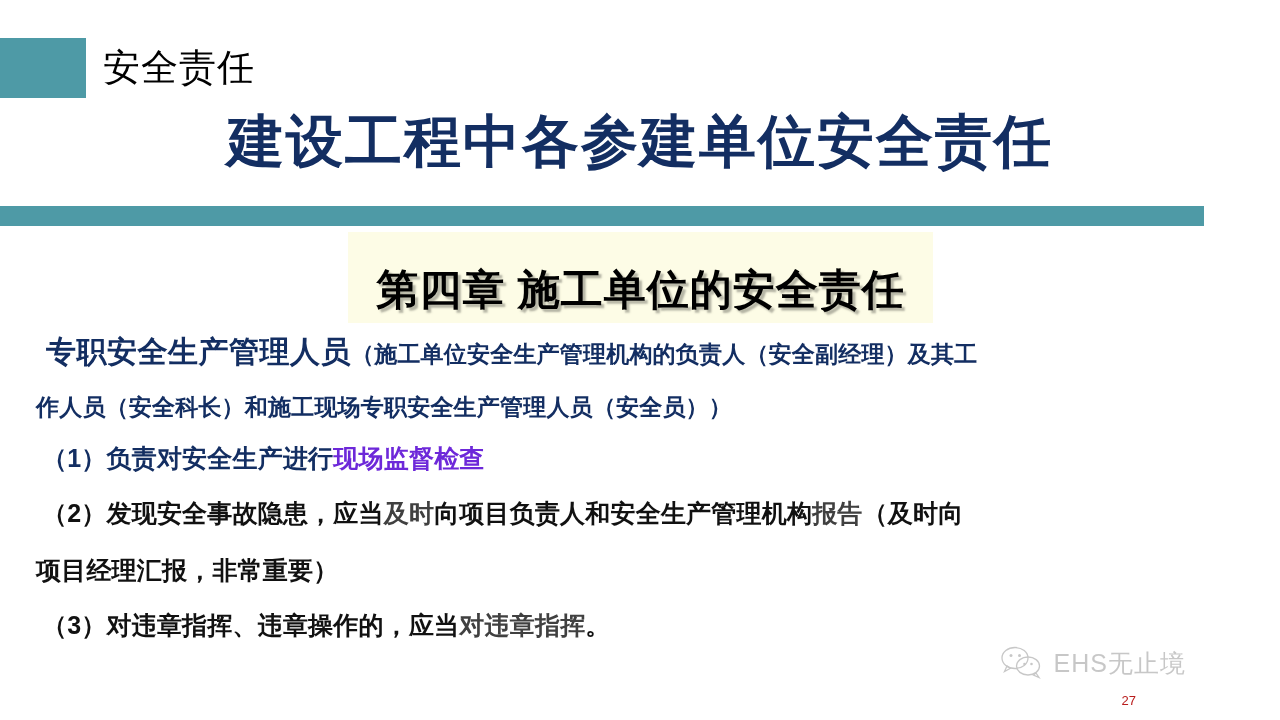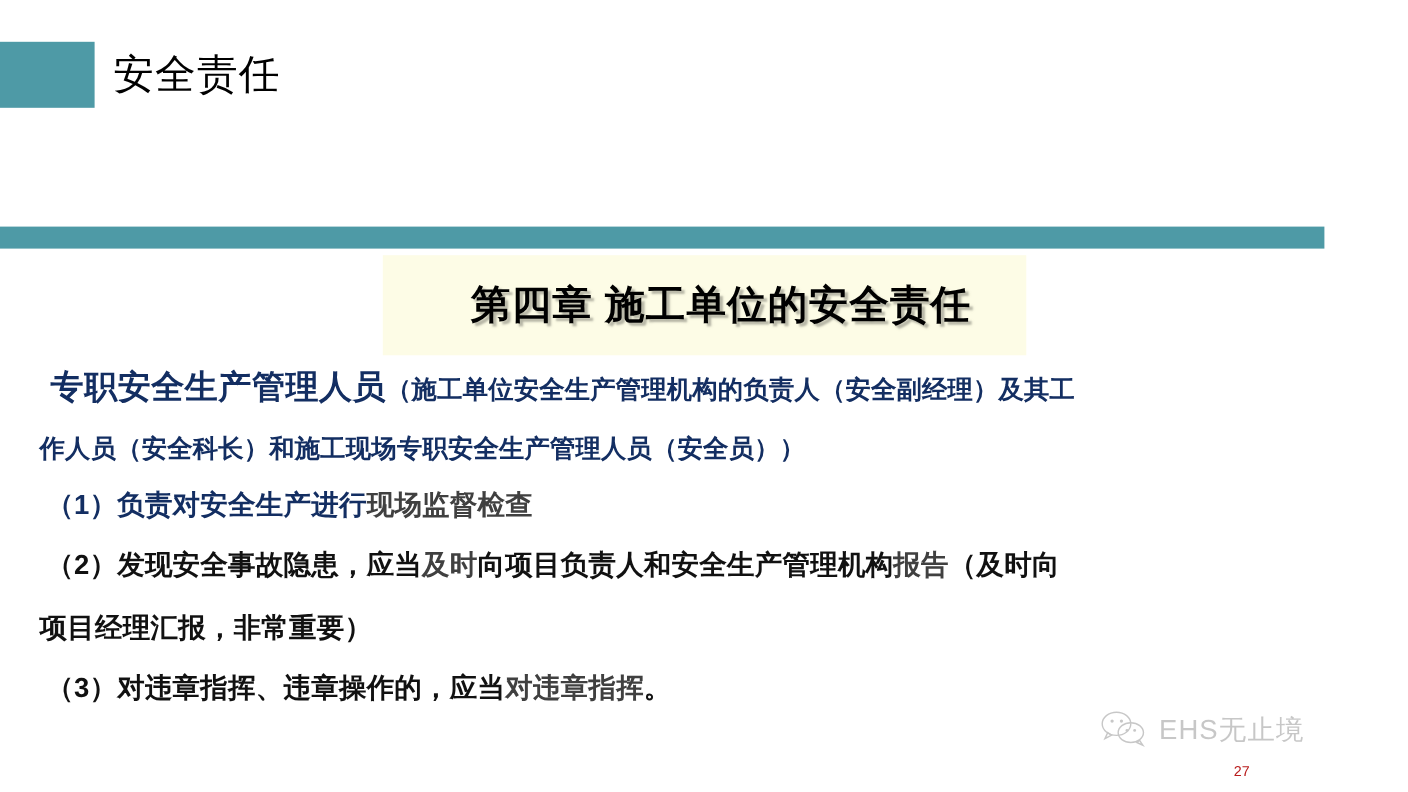--- a/index.html
+++ b/index.html
@@ -65,33 +65,32 @@
     position: absolute;
     left: 348px;
     top: 232px;
     width: 585px;
     height: 91px;
     background: #fdfce6;
   }
   .chapter-title {
     position: absolute;
     left: 348px;
-    top: 232px;
+    top: 244px;
     width: 585px;
     height: 91px;
     display: flex;
     align-items: center;
     justify-content: center;
-    font-size: 36px;
+    font-size: 42px;
     font-weight: bold;
     color: #000000;
     letter-spacing: 1px;
     white-space: nowrap;
     text-shadow: 3px 3px 2px rgba(120,120,110,0.55);
-    margin-left: 15px;
   }
 
   
   .body-area {
     position: absolute;
     left: 0;
     top: 332px;
     width: 1280px;
   }
   .lead-line1 {
@@ -126,21 +125,21 @@
     left: 42px;
     font-size: 25px;
     font-weight: bold;
     white-space: nowrap;
     letter-spacing: 0.2px;
   }
   .item1 { top: 110px; color: #132e62; }
   .item2a { top: 165px; left: 42px; color: #111111; }
   .item2b { top: 222px; left: 36px; color: #111111; }
   .item3 { top: 277px; left: 42px; color: #111111; }
-  .hl-red { color: #404040; }
+  .hl-red { color: #6d28d9; }
   .hl-red-dark { color: #404040; }
 
   
   .watermark {
     position: absolute;
     right: 18px;
     bottom: 40px;
     display: flex;
     align-items: center;
     gap: 8px;
@@ -162,20 +161,21 @@
   }
 </style>
 </head>
 <body>
 
 <div class="slide">
 
   <div class="kicker-block"></div>
   <div class="kicker-text">安全责任</div>
 
+  <div class="main-title">建设工程中各参建单位安全责任</div>
 
   <div class="header-rule"></div>
 
   <div class="chapter-banner"></div>
   <div class="chapter-title">第四章 施工单位的安全责任</div>
 
   <div class="body-area">
 
     <div class="lead-line1">
       <span class="lead-strong">专职安全生产管理人员</span><span class="lead-rest">（施工单位安全生产管理机构的负责人（安全副经理）及其工</span>

